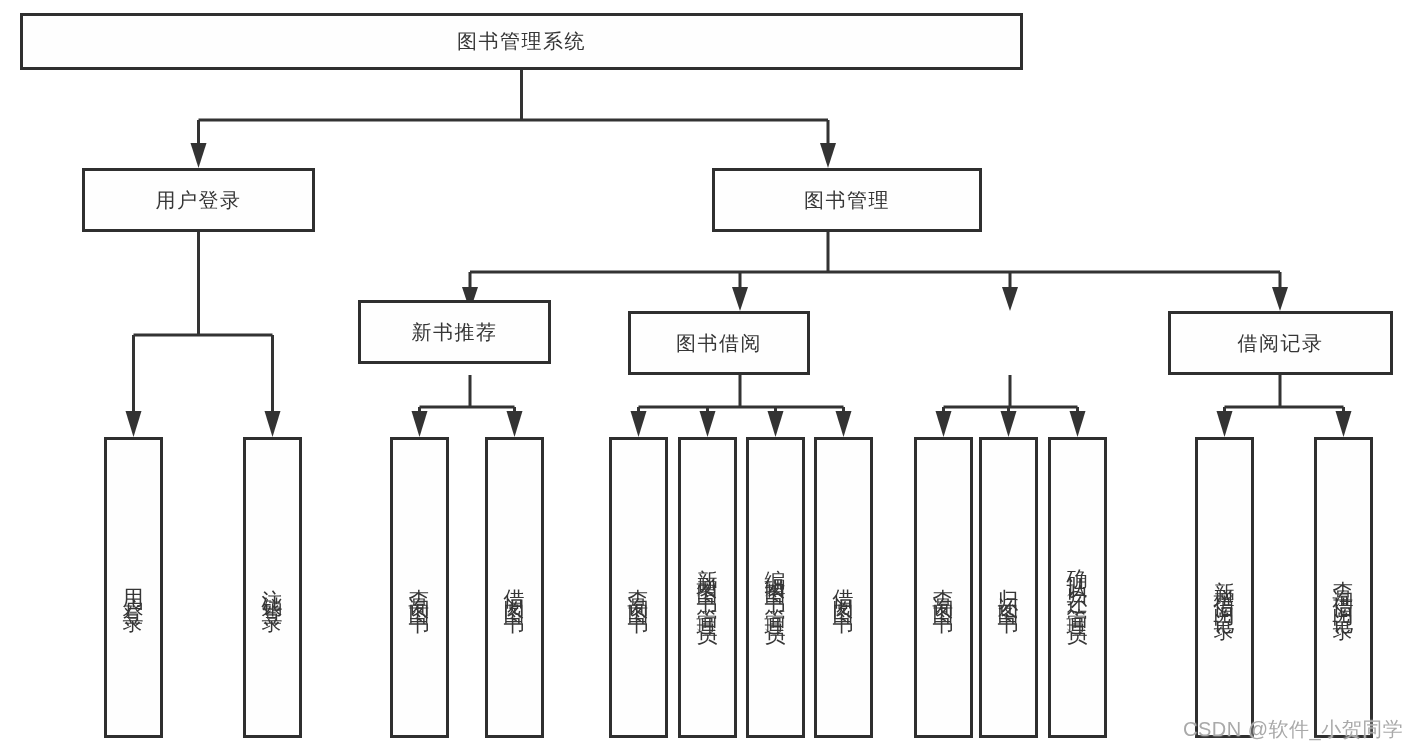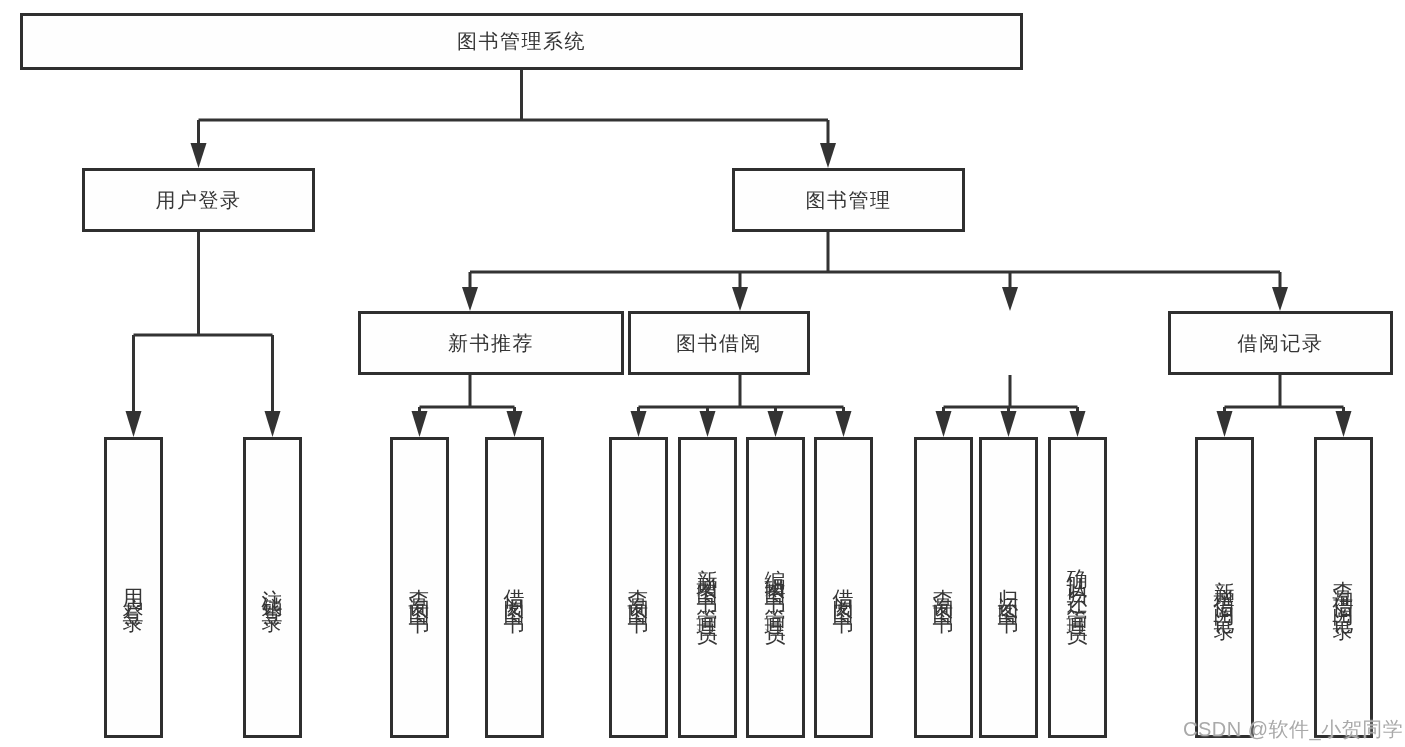--- a/index.html
+++ b/index.html
@@ -97,23 +97,23 @@
       <polygon points="1000.5,411 1016.5,411 1008.5,437"></polygon>
       <polygon points="1069.5,411 1085.5,411 1077.5,437"></polygon>
       <polygon points="1216.5,411 1232.5,411 1224.5,437"></polygon>
       <polygon points="1335.5,411 1351.5,411 1343.5,437"></polygon>
     </g>
   </svg>
 
   <div class="box h" style="left:20px; top:13px; width:1003px; height:57px;">图书管理系统</div>
 
   <div class="box h" style="left:82px; top:168px; width:233px; height:64px;">用户登录</div>
-  <div class="box h" style="left:712px; top:168px; width:233px; height:64px;margin-left:20px;">图书管理</div>
+  <div class="box h" style="left:712px; top:168px; width:270px; height:64px;">图书管理</div>
 
-  <div class="box h" style="left:358px; top:311px; width:266px; height:64px;">新书推荐</div>
+  <div class="box h" style="left:358px; top:300px; width:193px; height:64px;">新书推荐</div>
   <div class="box h" style="left:628px; top:311px; width:182px; height:64px;">图书借阅</div>
   <div class="box h" style="left:1168px; top:311px; width:225px; height:64px;">借阅记录</div>
 
   <div class="box" style="left:104px; top:437px; width:59px; height:301px;">
     <span class="vtext">用户登录</span>
   </div>
   <div class="box" style="left:243px; top:437px; width:59px; height:301px;">
     <span class="vtext">注销登录</span>
   </div>
 

